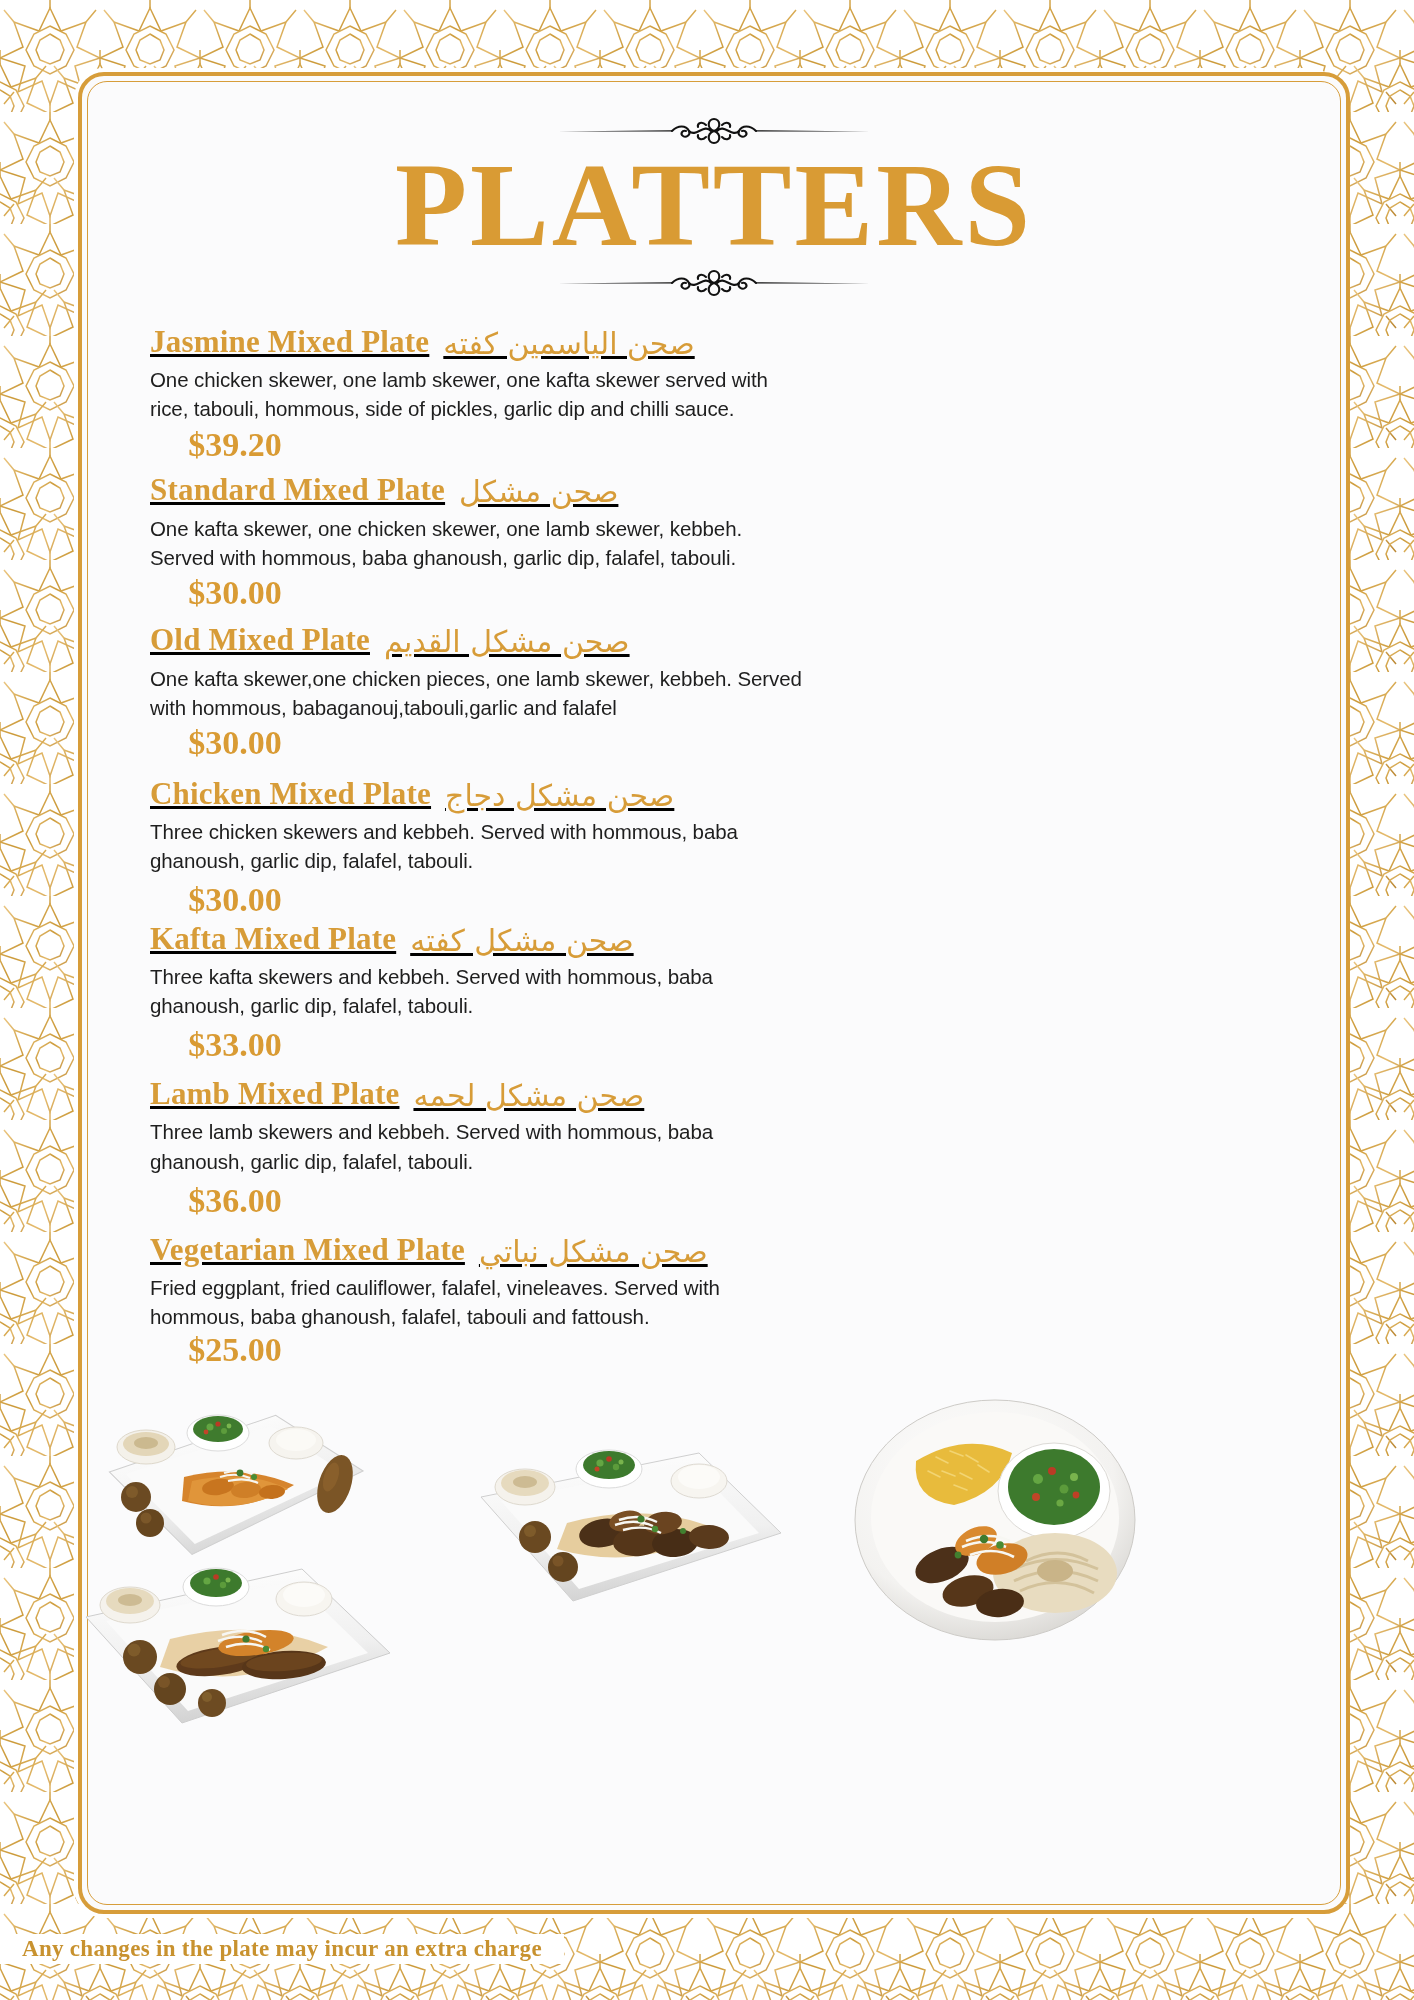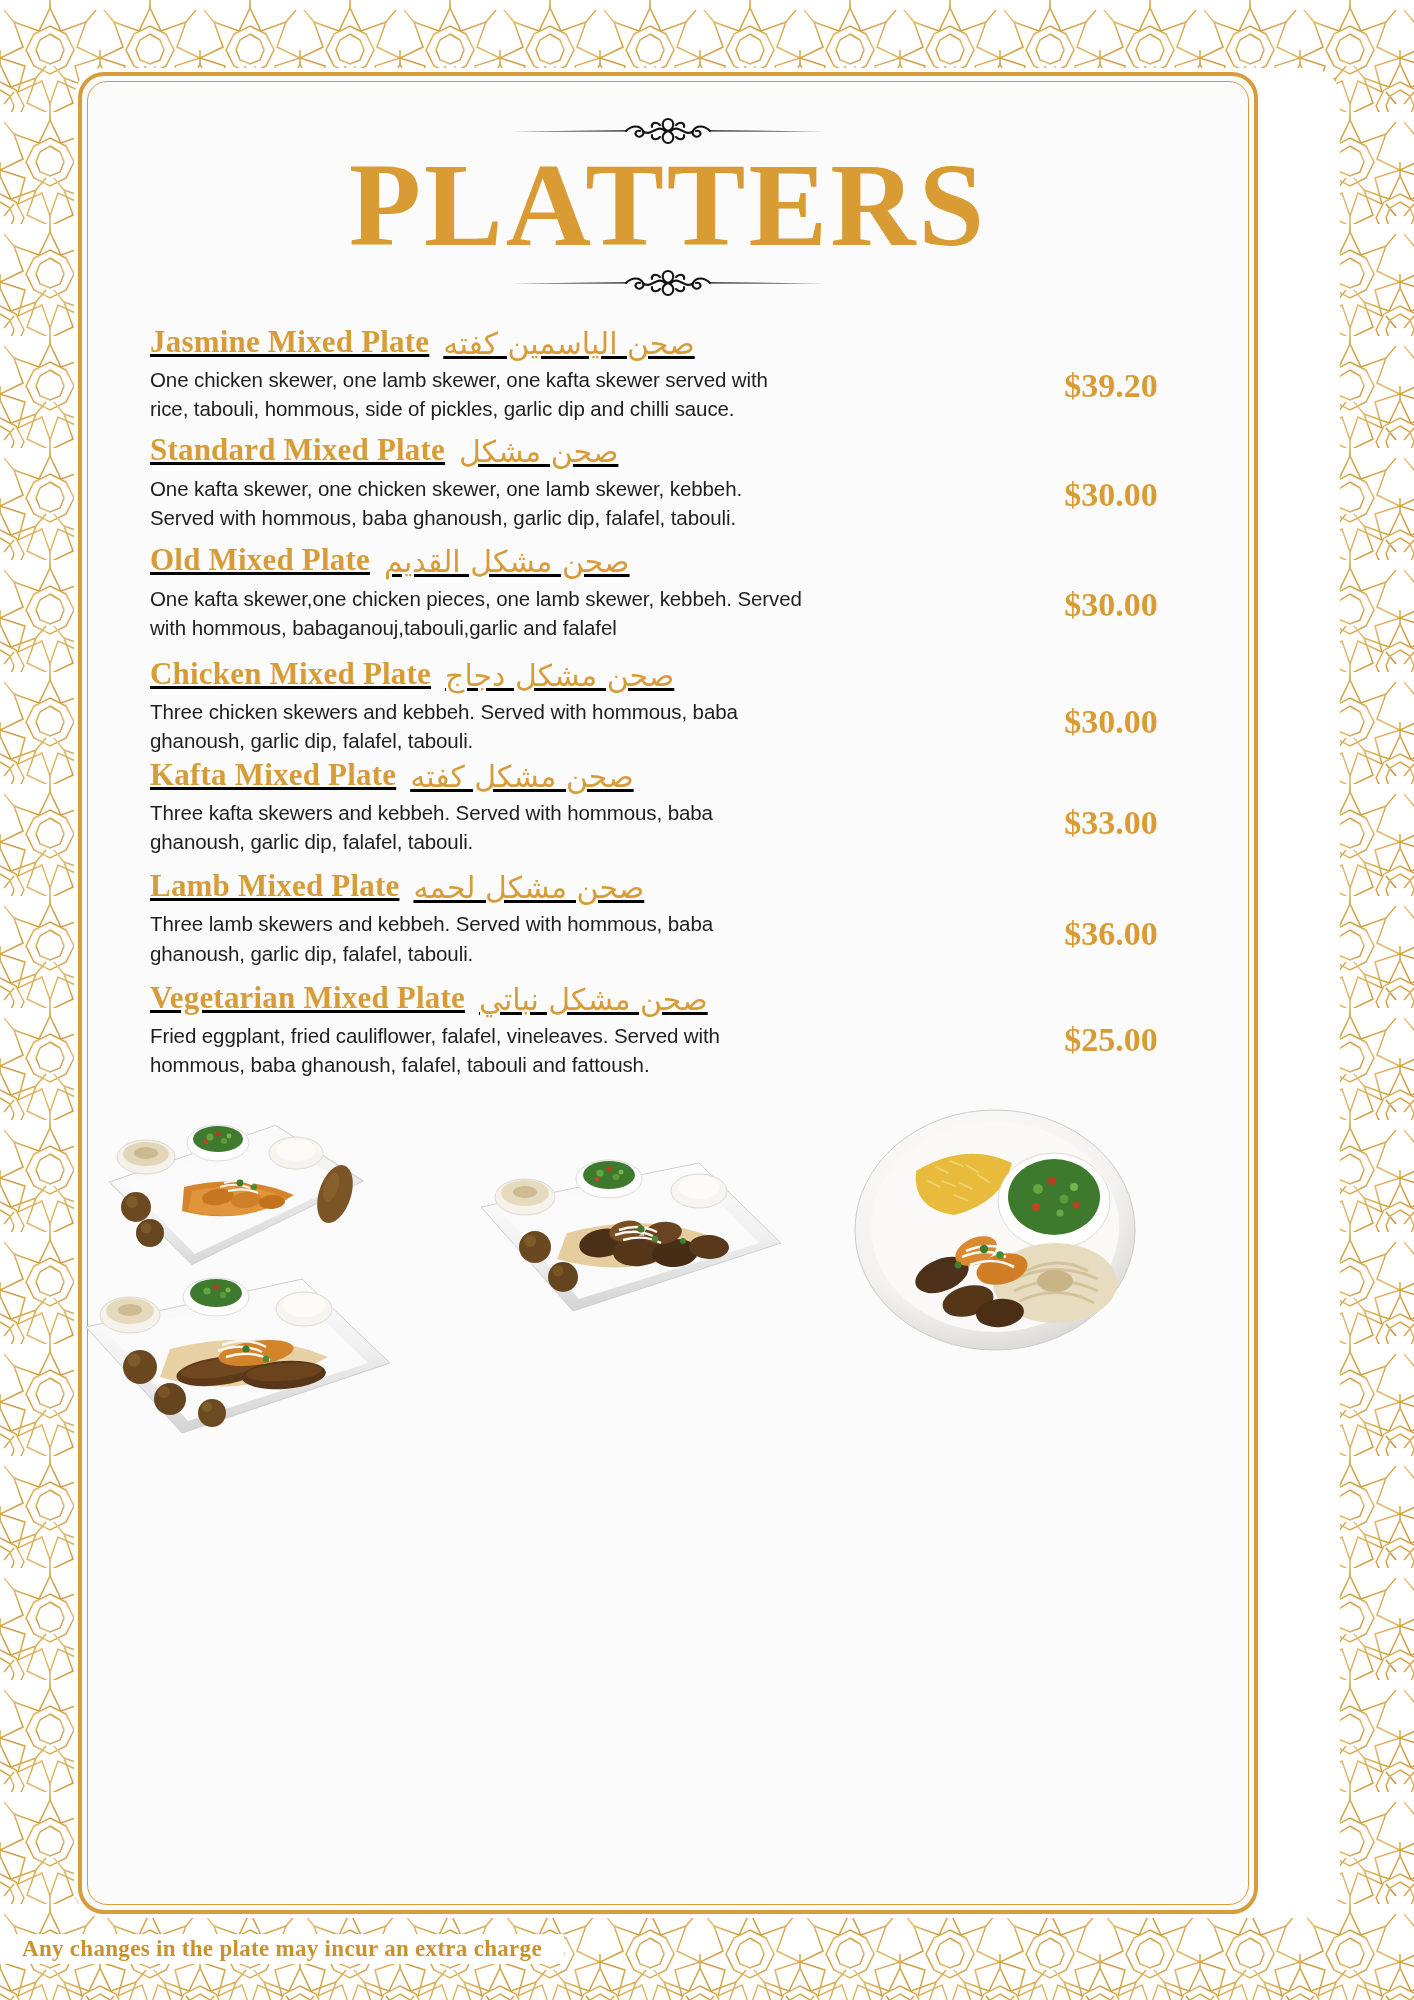--- a/index.html
+++ b/index.html
@@ -20,21 +20,21 @@
     width: 1414px;
     height: 2000px;
     z-index: 0;
   }
 
   
   .page-frame {
     position: absolute;
     left: 78px;
     top: 72px;
-    width: 1180px;
+    width: 1272px;
     height: 1842px;
     z-index: 2;
   }
   .panel-bg {
     position: absolute;
     inset: 0;
     background: #fbfbfc;
     border-radius: 26px;
   }
   .panel-rule-outer {
@@ -112,20 +112,21 @@
     position: relative;
     top: 2px;
   }
 
   .item-body {
     display: flex;
     align-items: flex-start;
     justify-content: space-between;
     padding-left: 12px;
     margin-top: 5px;
+    flex-direction: column;
   }
 
   .item-desc {
     font-family: "Liberation Sans", sans-serif;
     font-size: 20.5px;
     line-height: 1.42;
     color: #1e1e1e;
     max-width: 660px;
     letter-spacing: -0.1px;
   }

